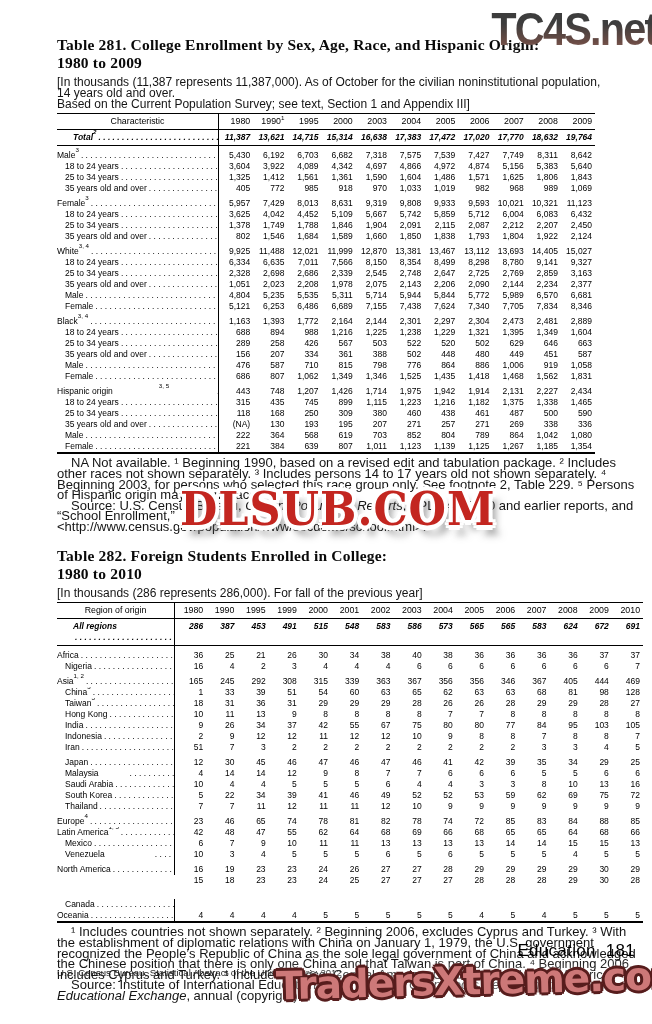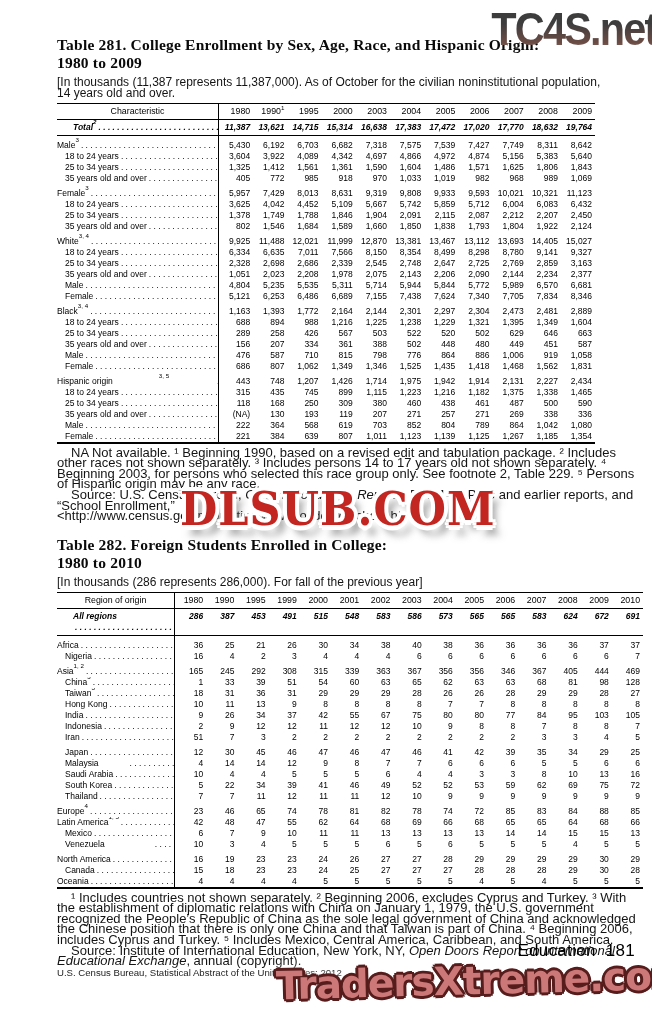--- a/index.html
+++ b/index.html
@@ -49,21 +49,21 @@
       font-weight:bold;font-size:39px;letter-spacing:-1px;color:#cd7878;transform:rotate(-1.5deg);z-index:30;
       text-shadow:-2px -2px 0 #571d1d,2px -2px 0 #571d1d,-2px 2px 0 #571d1d,2px 2px 0 #571d1d,
         0 -3px 0 #571d1d,0 3px 0 #571d1d,-3px 0 0 #571d1d,3px 0 0 #571d1d,0 0 12px rgba(255,255,255,.95);}
 </style>
 </head>
 <body>
 
 <div class="content">
 
   <h1 class="tbl-title"><span>Table 281. College Enrollment by Sex, Age, Race, and Hispanic Origin:</span><br><span>1980 to 2009</span></h1>
-  <p class="note"><span>[In thousands (11,387 represents 11,387,000). As of October for the civilian noninstitutional population, 14 years old and over.</span><br></p>
+  <p class="note"><span>[In thousands (11,387 represents 11,387,000). As of October for the civilian noninstitutional population, 14 years old and over.</span><br><span>Based on the Current Population Survey; see text, Section 1 and Appendix III]</span></p>
 
   <div class="tbl t281" id="t281">
       <div class="trow thead">
         <div class="cell lblcell">
           <span class="lt">Characteristic</span>
         </div>
         <div class="cell valcell"><span class="lt">1980</span></div>
         <div class="cell valcell"><span class="lt">1990</span><sup>1</sup></div>
         <div class="cell valcell"><span class="lt">1995</span></div>
         <div class="cell valcell"><span class="lt">2000</span></div>
@@ -490,21 +490,21 @@
         <div class="cell valcell">590</div>
       </div>
       <div class="trow">
         <div class="cell lblcell" style="padding-left: 8px;">
           <span class="lt">35 years old and over</span>
           <span class="dots"> . . . . . . . . . . . . . . . . . . . . . . . . . . . . . . . . . . . . . . . .</span>
         </div>
         <div class="cell valcell">(NA)</div>
         <div class="cell valcell">130</div>
         <div class="cell valcell">193</div>
-        <div class="cell valcell">119</div>
+        <div class="cell valcell">195</div>
         <div class="cell valcell">207</div>
         <div class="cell valcell">271</div>
         <div class="cell valcell">257</div>
         <div class="cell valcell">271</div>
         <div class="cell valcell">269</div>
         <div class="cell valcell">338</div>
         <div class="cell valcell">336</div>
       </div>
       <div class="trow">
         <div class="cell lblcell" style="padding-left: 8px;">
@@ -990,21 +990,21 @@
         <div class="cell valcell">27</div>
         <div class="cell valcell">28</div>
         <div class="cell valcell">29</div>
         <div class="cell valcell">29</div>
         <div class="cell valcell">29</div>
         <div class="cell valcell">29</div>
         <div class="cell valcell">30</div>
         <div class="cell valcell">29</div>
       </div>
       <div class="trow">
-        <div class="cell lblcell" style="padding-left: 8px;">
+        <div class="cell lblcell" style="padding-left: 8px; margin-top: 24px;">
           <span class="lt">Canada</span>
           <span class="dots"> . . . . . . . . . . . . . . . . . . . . . . . . . . . . . . . . . . . . . . . .</span>
         </div>
         <div class="cell valcell">15</div>
         <div class="cell valcell">18</div>
         <div class="cell valcell">23</div>
         <div class="cell valcell">23</div>
         <div class="cell valcell">24</div>
         <div class="cell valcell">25</div>
         <div class="cell valcell">27</div>

